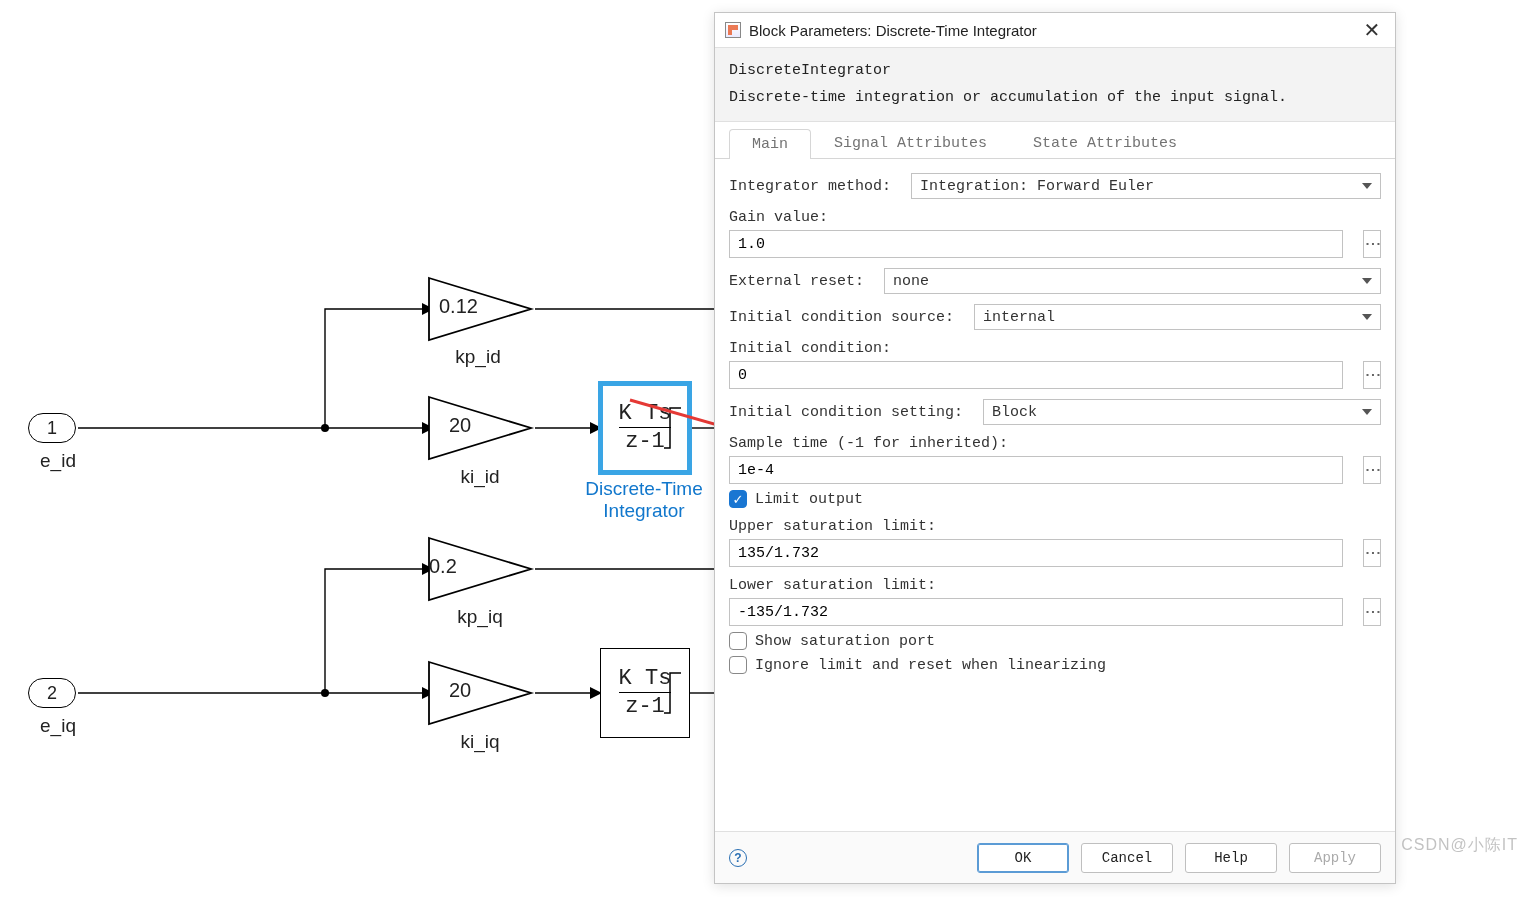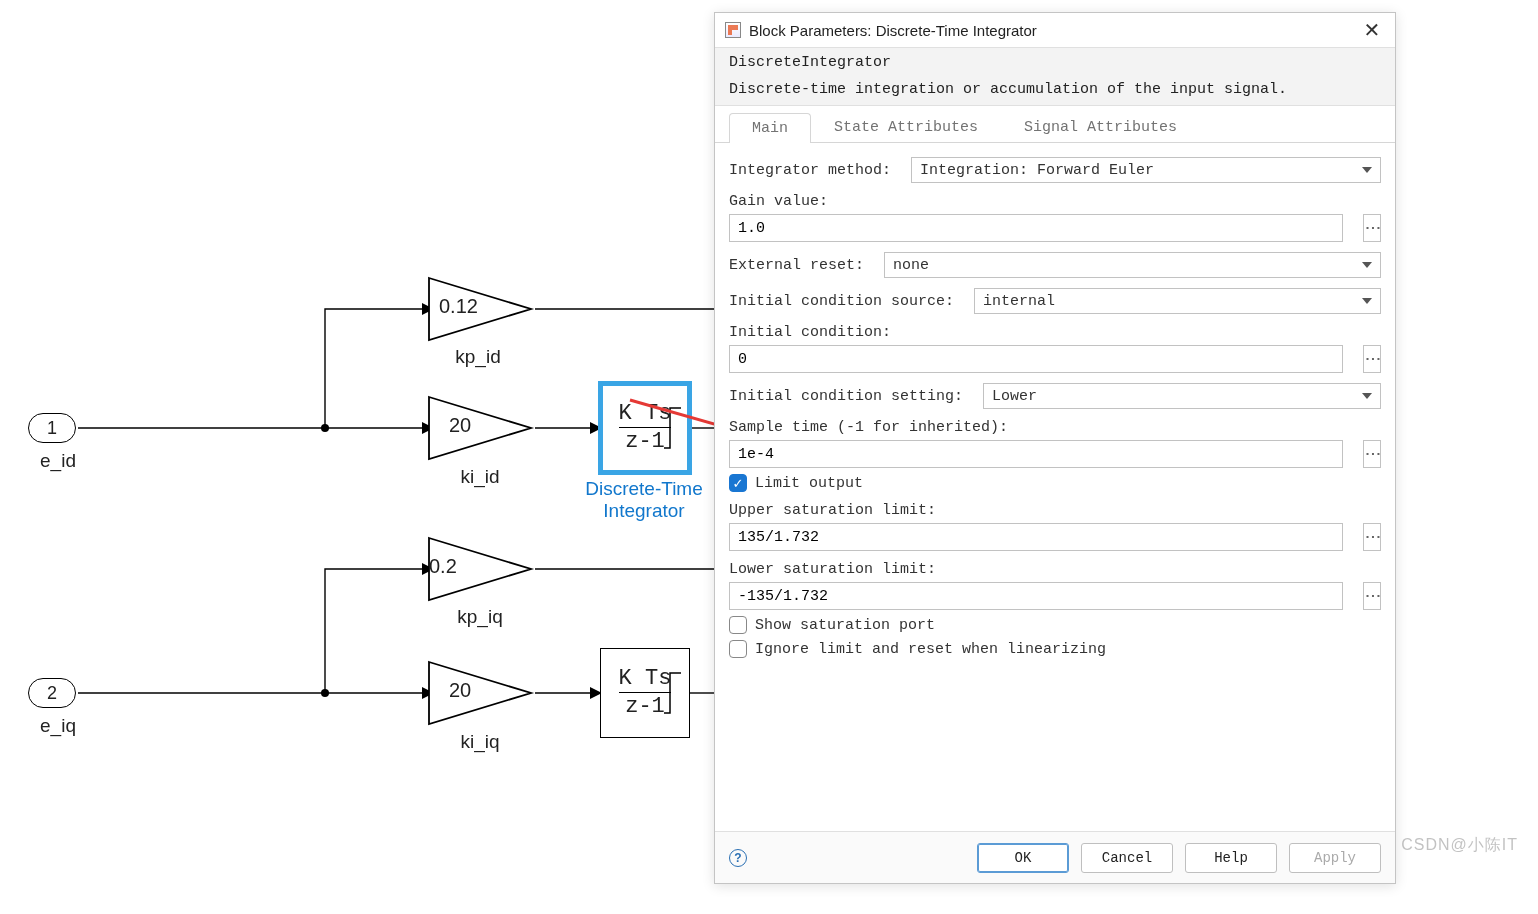--- a/index.html
+++ b/index.html
@@ -36,21 +36,21 @@
   .annot-arrow polygon { fill: #e53935; }
 
   
   .dialog { position: absolute; left: 714px; top: 12px; width: 682px; height: 872px; border: 1px solid #c4c4c4; background: #fff; box-shadow: 0 2px 12px rgba(0,0,0,.12); display: flex; flex-direction: column; }
   .titlebar { height: 34px; display: flex; align-items: center; padding: 0 10px; }
   .titlebar .appicon { width: 16px; height: 16px; border: 1px solid #888; background: linear-gradient(#fff,#eaeaff); margin-right: 8px; position: relative; }
   .titlebar .appicon::after { content: ""; position: absolute; inset: 2px; background: #e85a2a; clip-path: polygon(0 0,100% 0,100% 50%,40% 50%,40% 100%,0 100%); opacity: .8; }
   .titlebar .title { font-size: 15px; flex: 1; }
   .titlebar .close { width: 26px; height: 26px; display: flex; align-items: center; justify-content: center; font-size: 20px; color: #333; border-radius: 3px; }
 
-  .desc { background: #f3f3f3; border-top: 1px solid #e0e0e0; border-bottom: 1px solid #e0e0e0; padding: 4px 14px; font-family: "Courier New", monospace; font-size: 15px; line-height: 1.5; }
+  .desc { background: #f3f3f3; border-top: 1px solid #e0e0e0; border-bottom: 1px solid #e0e0e0; padding: 12px 14px; font-family: "Courier New", monospace; font-size: 15px; line-height: 1.5; }
   .desc .dname { margin-bottom: 4px; }
 
   .tabs { display: flex; align-items: flex-end; padding: 6px 14px 0 14px; gap: 0; border-bottom: 1px solid #d6d6d6; font-family: "Courier New", monospace; font-size: 15px; }
   .tab { padding: 6px 22px; color: #737373; cursor: pointer; border: 1px solid transparent; border-bottom: none; }
   .tab.active { background: #fff; border-color: #d6d6d6; border-radius: 4px 4px 0 0; position: relative; top: 1px; }
 
   .form { flex: 1; padding: 10px 14px; font-family: "Courier New", monospace; font-size: 15px; color: #333; overflow: auto; }
   .row { display: flex; align-items: center; margin: 4px 0; gap: 20px; }
   .row.lbl { margin-top: 10px; }
   .row label { white-space: nowrap; }
@@ -183,22 +183,22 @@
     <div class="close">✕</div>
   </div>
 
   <div class="desc">
     <div class="dname">DiscreteIntegrator</div>
     <div>Discrete-time integration or accumulation of the input signal.</div>
   </div>
 
   <div class="tabs">
     <div class="tab active">Main</div>
+    <div class="tab">Signal Attributes</div>
     <div class="tab">State Attributes</div>
-    <div class="tab">Signal Attributes</div>
   </div>
 
   <div class="form">
     <div class="row">
       <label>Integrator method:</label>
       <div class="dropdown">
         <span>Integration: Forward Euler</span>
         <span class="caret"></span>
       </div>
     </div>
@@ -235,21 +235,21 @@
     <div class="row">
       <input class="text-input" value="0" style="">
       <div class="dots">
           <span>⋮</span>
         </div>
     </div>
 
     <div class="row lbl">
       <label>Initial condition setting:</label>
       <div class="dropdown">
-        <span>Lower</span>
+        <span>Block</span>
         <span class="caret"></span>
       </div>
     </div>
 
     <div class="row lbl">
         <label>Sample time (-1 for inherited):</label>
       </div>
     <div class="row">
       <input class="text-input" value="1e-4" style="">
       <div class="dots">

